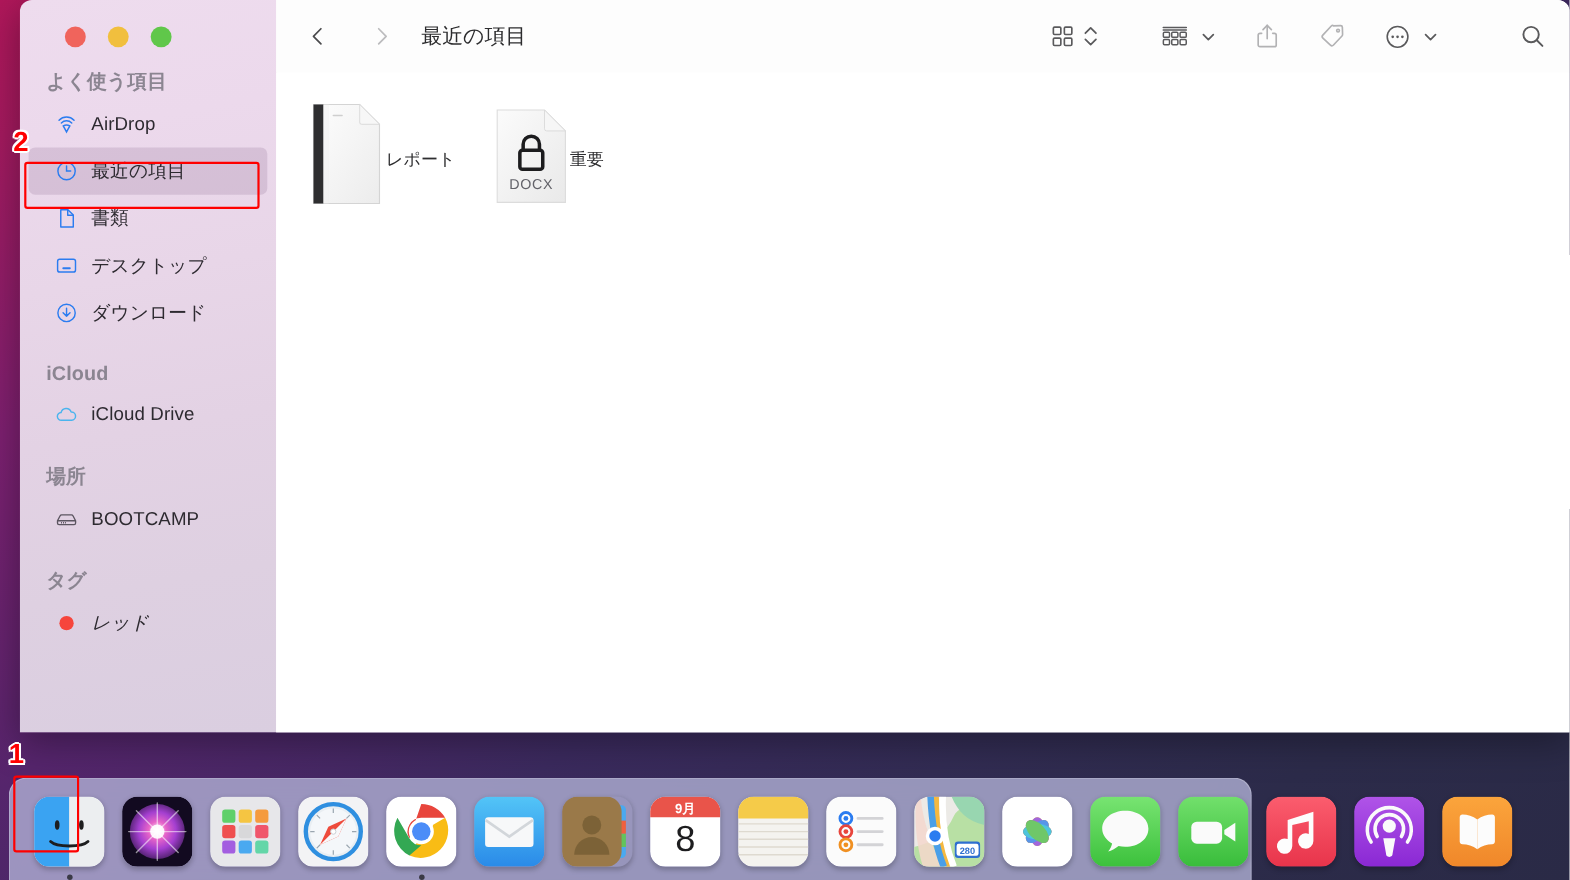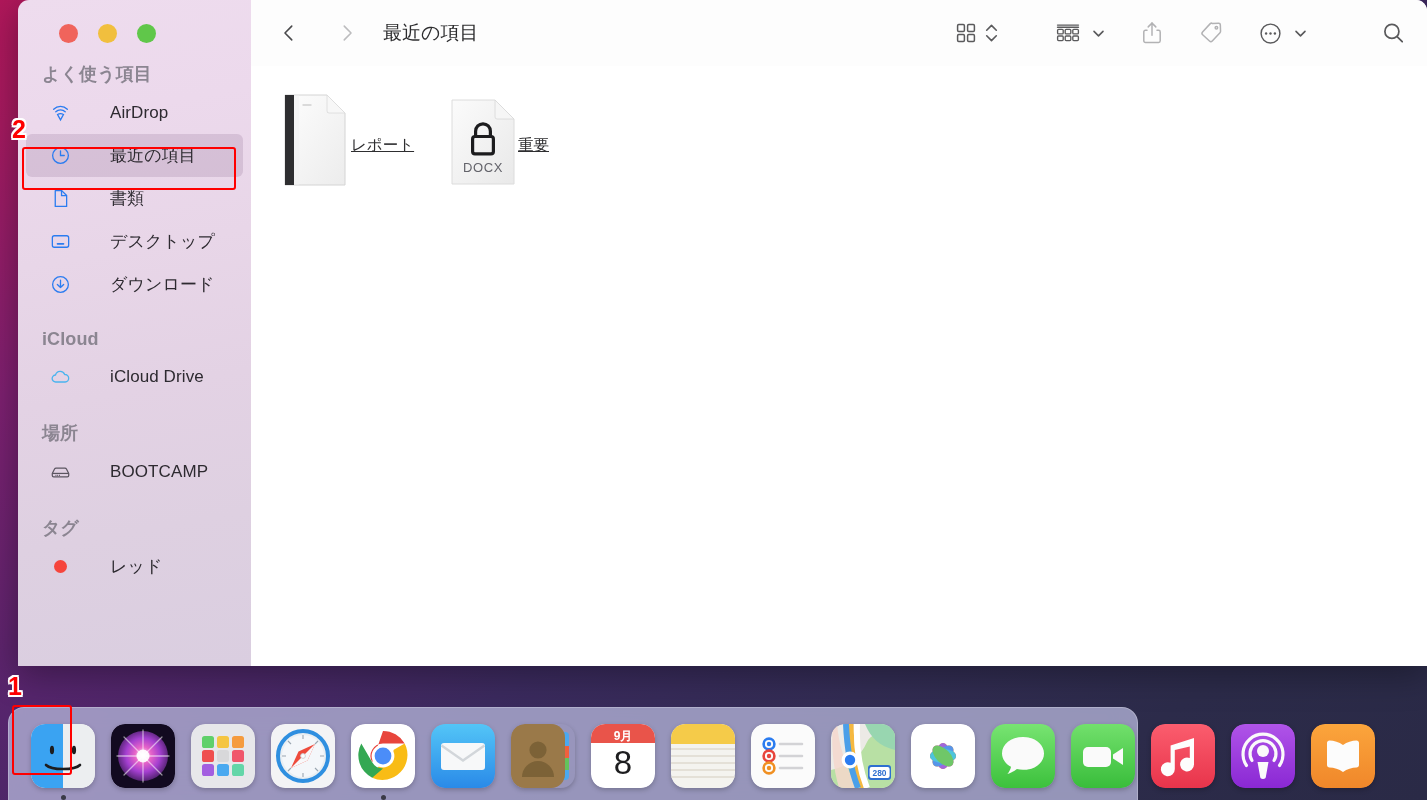--- a/index.html
+++ b/index.html
@@ -60,30 +60,29 @@
     border-radius: 6px;
     margin: 0 8px;
     position: relative;
   }
   .sb-row.selected { background: rgba(110, 80, 120, .17); }
   .sb-label {
     font-size: 17px;
     color: #2d2a30;
     white-space: nowrap;
     letter-spacing: .1px;
-    margin-left: 27px;
   }
   .sb-icon {
     width: 21px; height: 21px;
     flex: 0 0 21px;
     display: flex; align-items: center; justify-content: center;
   }
   .sb-icon svg { display: block; }
   .tag-dot { width: 13px; height: 13px; border-radius: 50%; flex: 0 0 13px; margin-left: 4px; }
-  .tag-row { gap: 16px; }
+  .tag-row { gap: 16px; font-style: italic; }
 
   
   #main-pane {
     flex: 1;
     background: #ffffff;
     position: relative;
     display: flex;
     flex-direction: column;
   }
   #toolbar {
@@ -138,21 +137,20 @@
     display: flex;
     align-items: flex-end;
     justify-content: center;
   }
   .file-name {
     margin-top: 12px;
     font-size: 15.5px;
     color: #2e2e30;
     text-align: center;
     white-space: nowrap;
-    text-decoration: underline;
   }
 
   
   #dock {
     position: absolute;
     left: 8px; bottom: 0;
     width: 1130px; height: 93px;
     border-radius: 16px 16px 0 0;
     background: rgba(176,176,212,.80);
     border: 1px solid rgba(255,255,255,.25);

